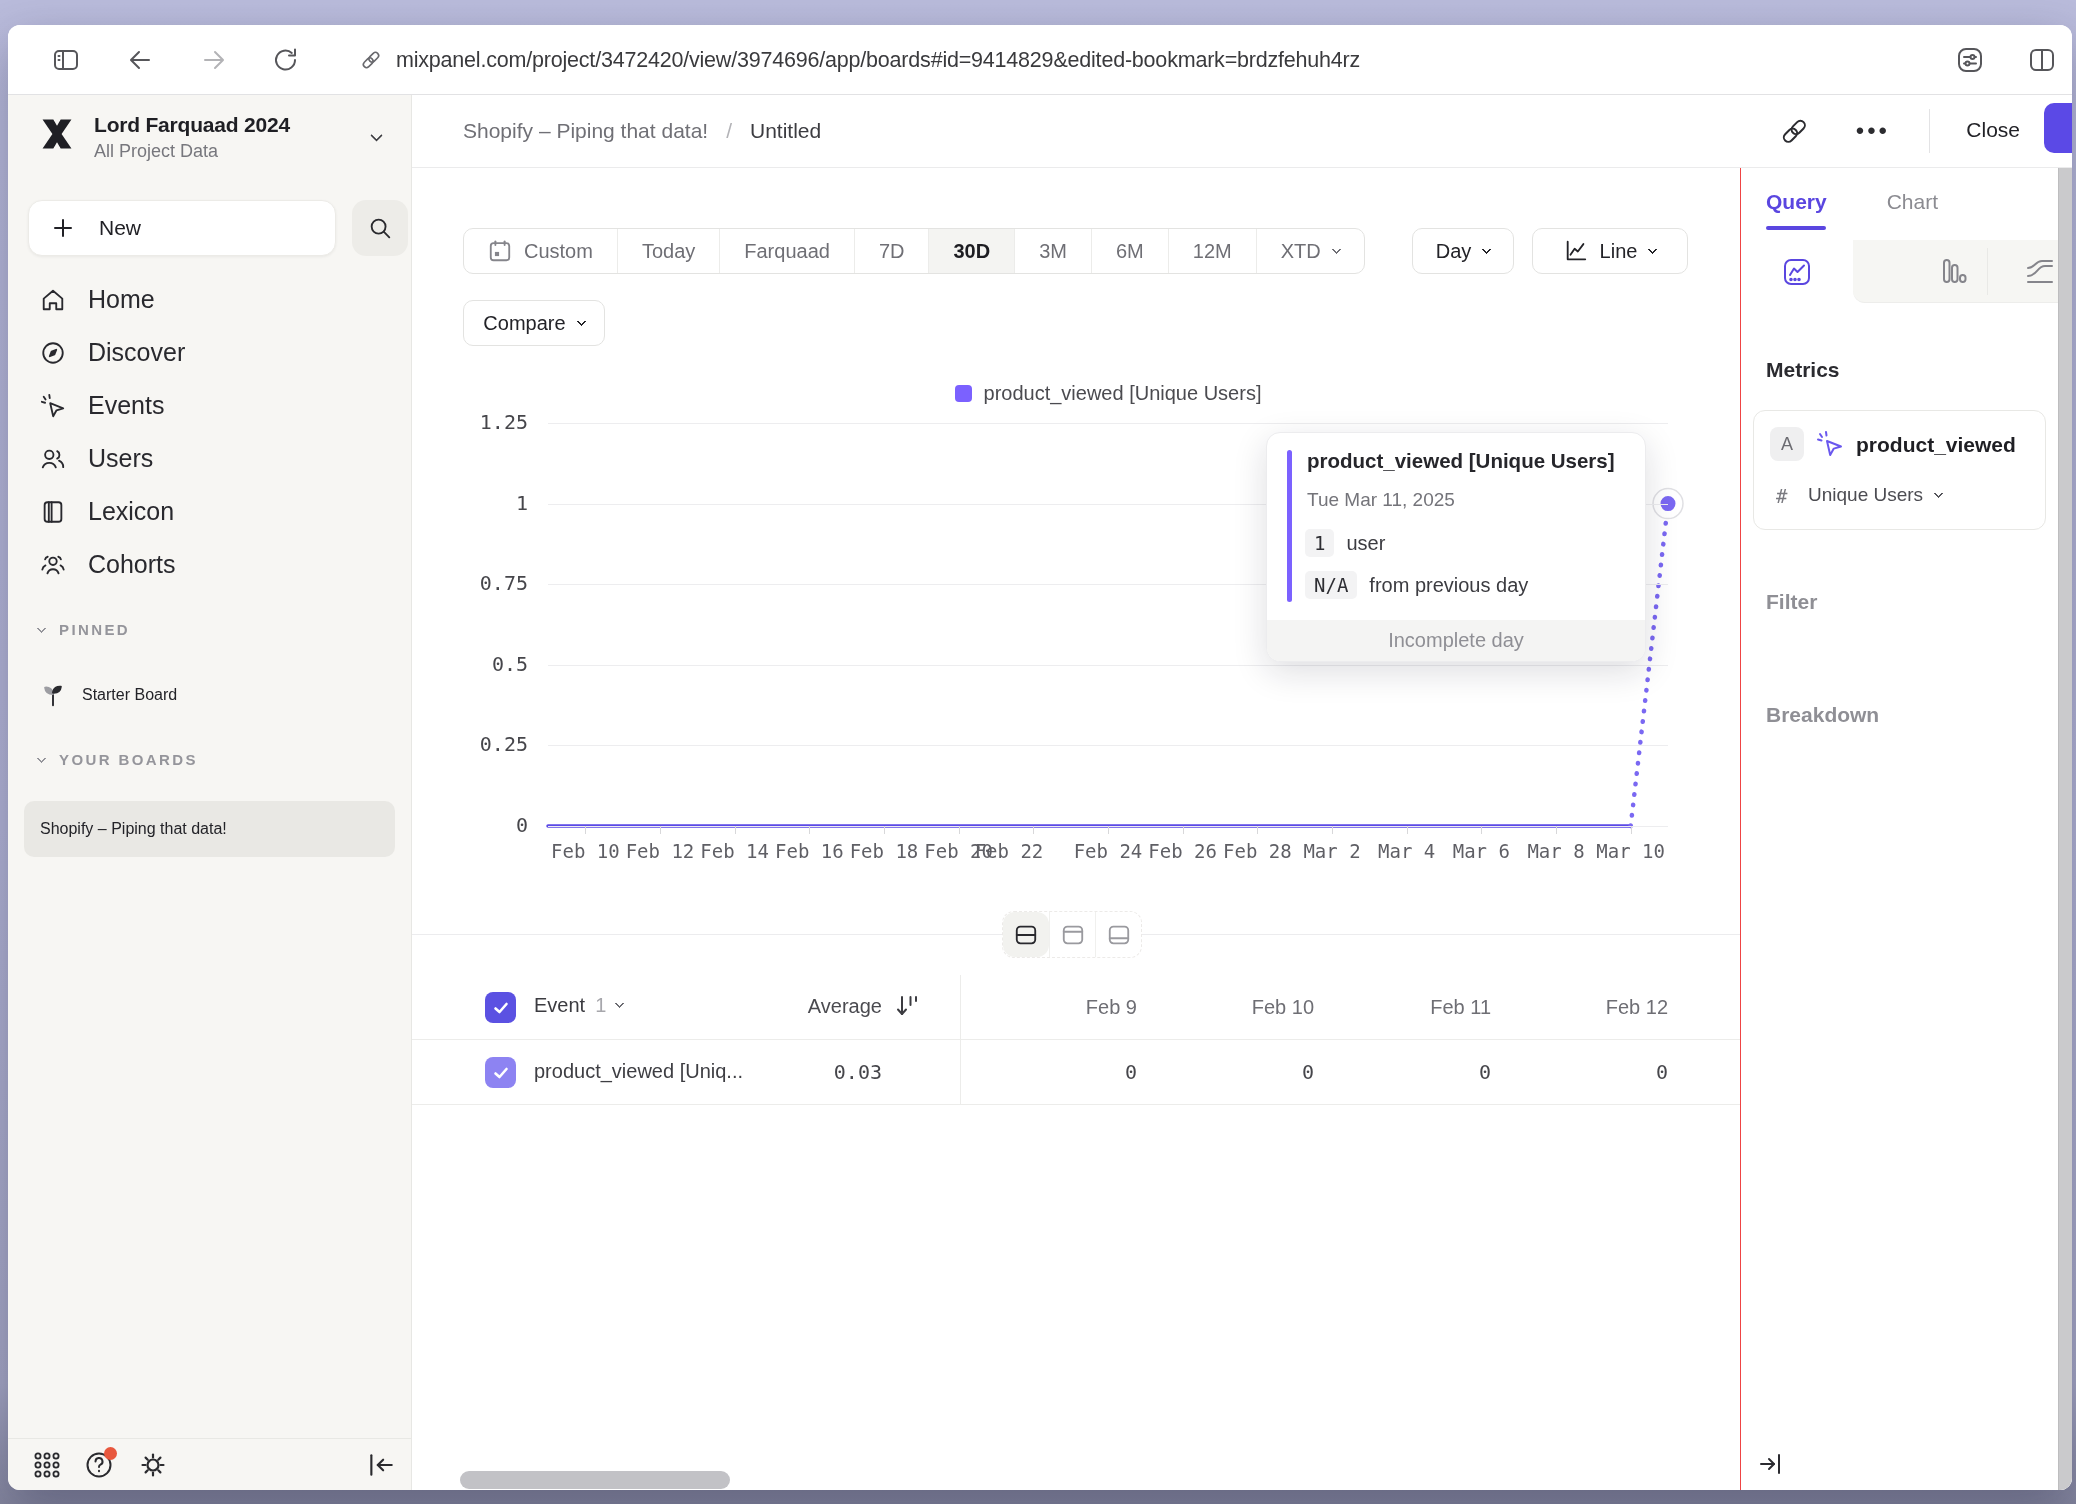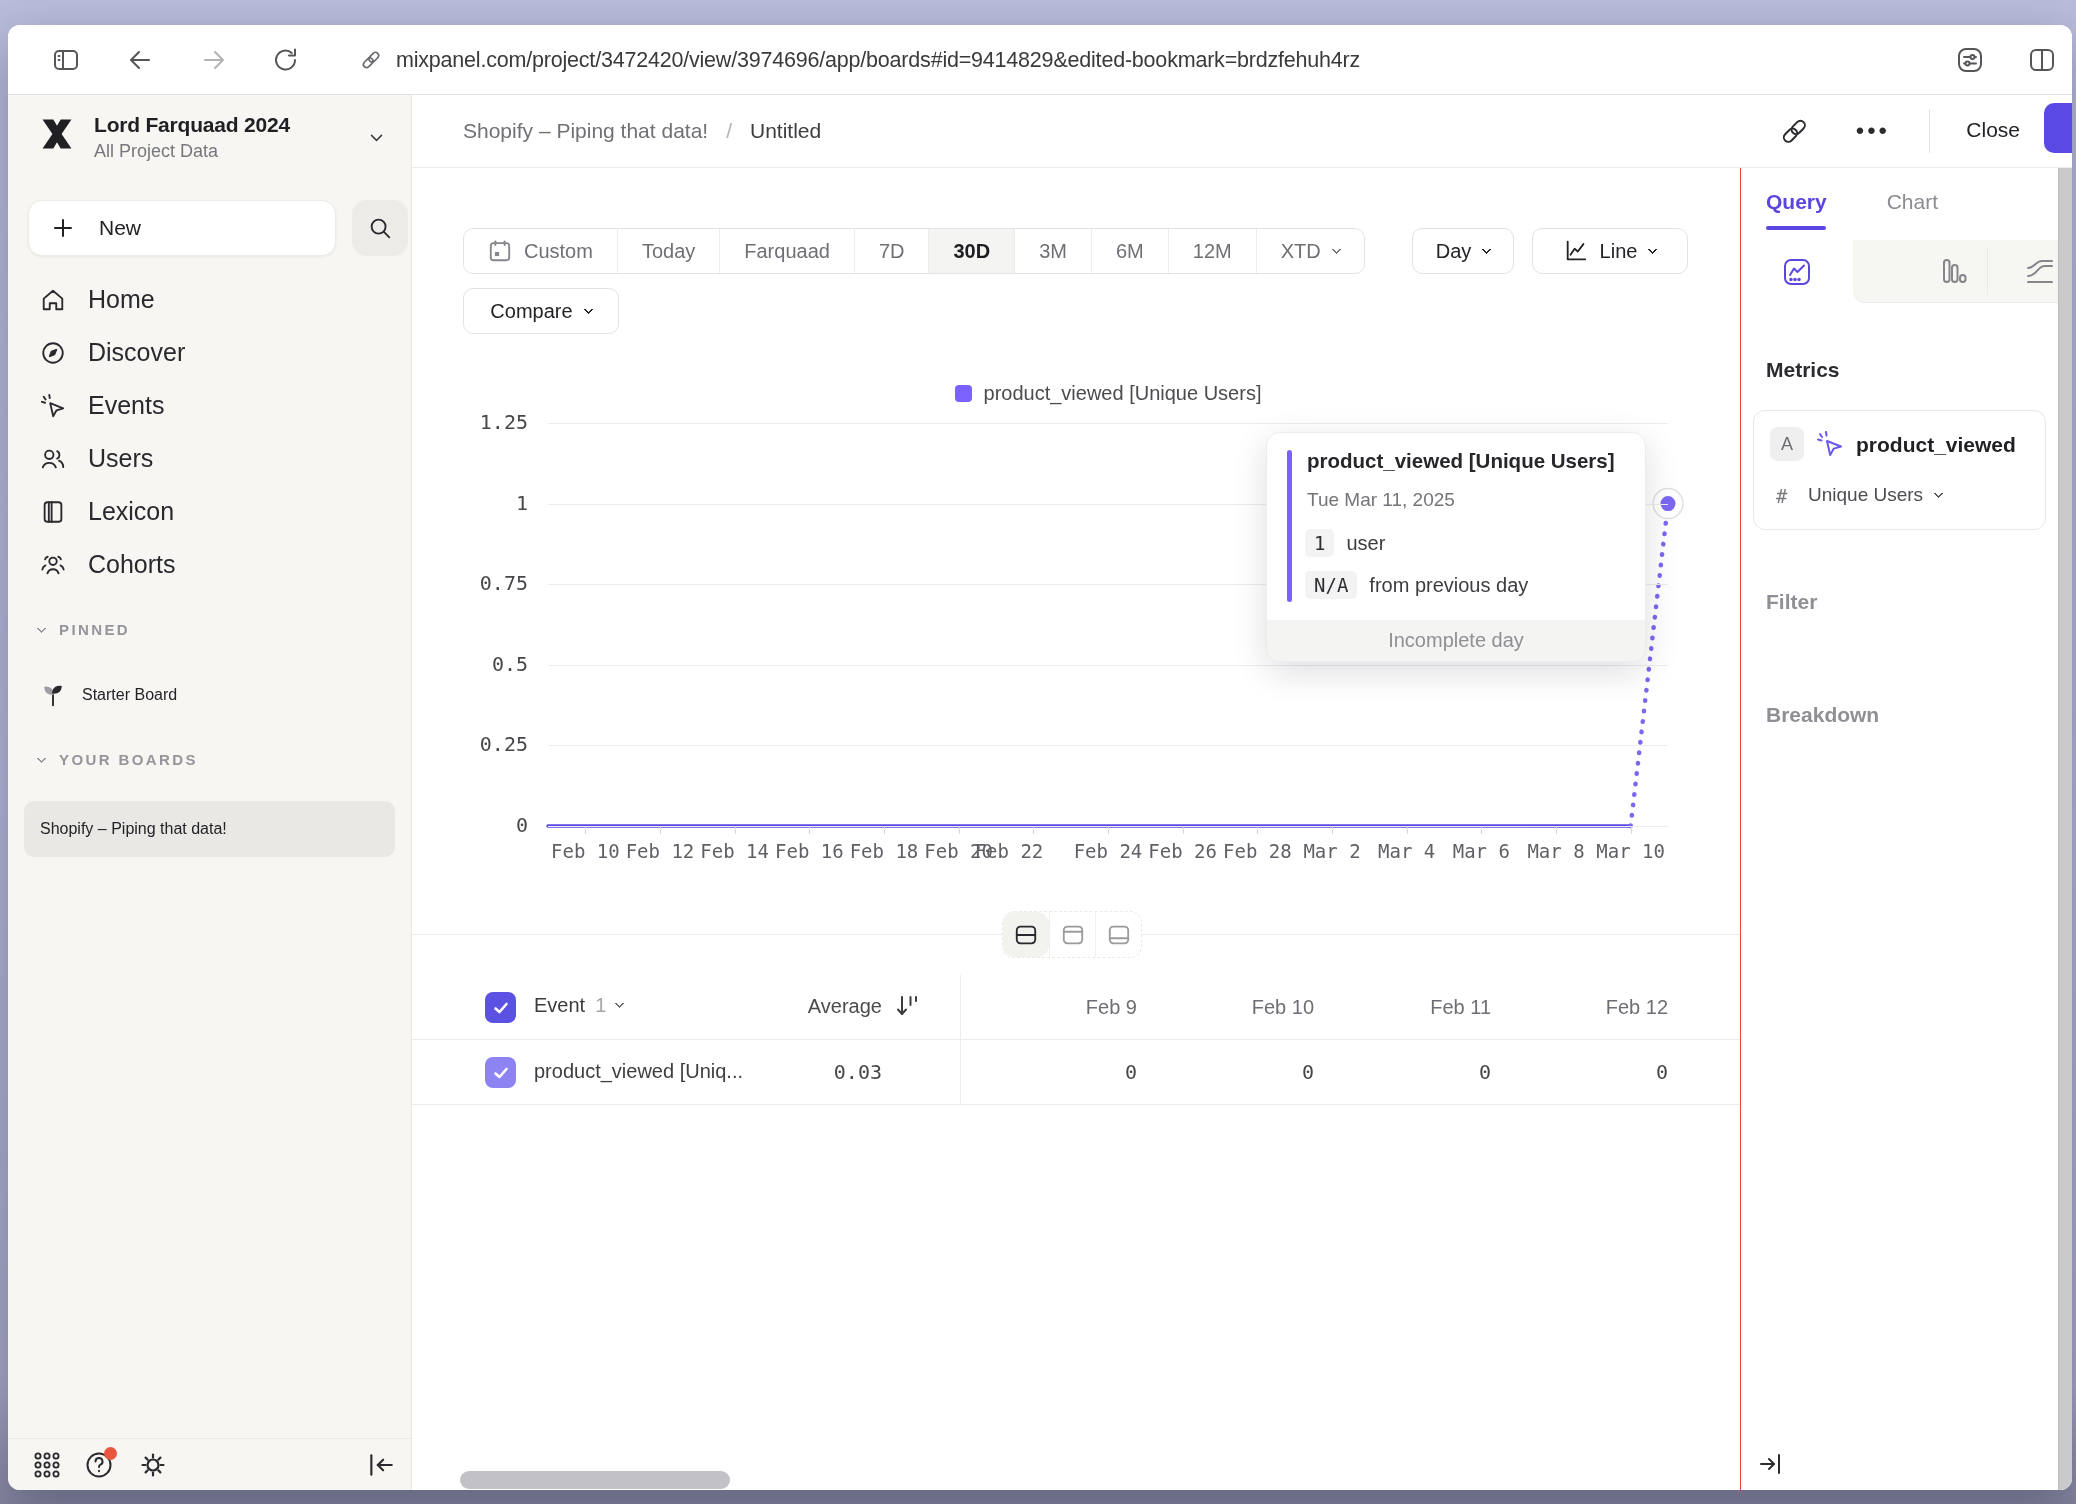--- a/index.html
+++ b/index.html
@@ -391,21 +391,21 @@
           <span class="chev"></span>
       </div>
       <div class="pill-btn" style="left:1120px;top:60px;width:156px">
         <svg class="ic" width="24" height="24" viewBox="0 0 26 26">
             <polyline points="4,3 4,22 23,22"></polyline>
             <polyline points="7,17 11.5,10.5 15,13.5 21,5.5"></polyline>
           </svg>
         <span>Line</span>
           <span class="chev"></span>
       </div>
-      <div class="pill-btn" style="left:51px;top:120px;width:156px">
+      <div class="pill-btn" style="left:51px;top:132px;width:142px">
         <span>Compare</span>
           <span class="chev"></span>
       </div>
 
       <div class="legend">
         <span class="legend-sq" id="legend-sq" style="background: rgb(123, 97, 255);"></span>
         <span>product_viewed [Unique Users]</span>
       </div>
       <div class="chart" id="chart">
         <svg id="series-svg" width="1120" height="420">

